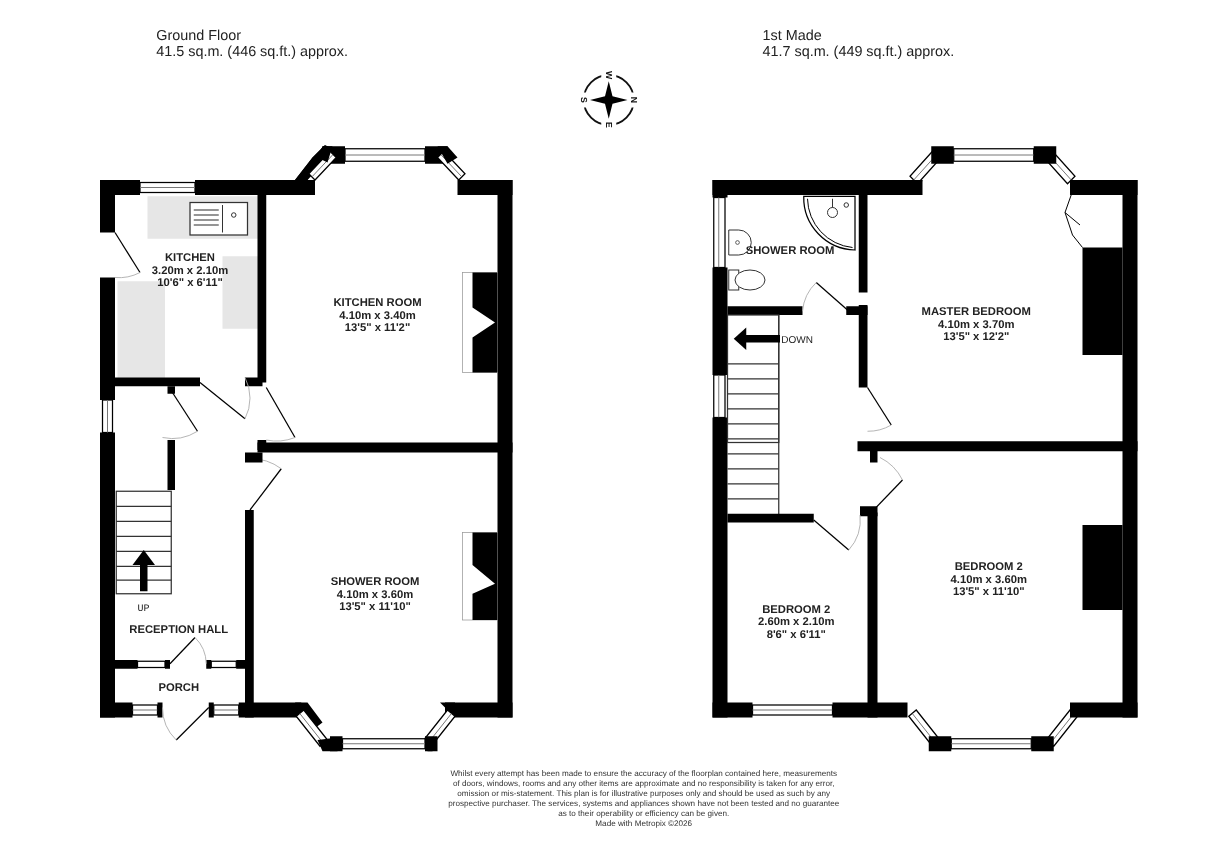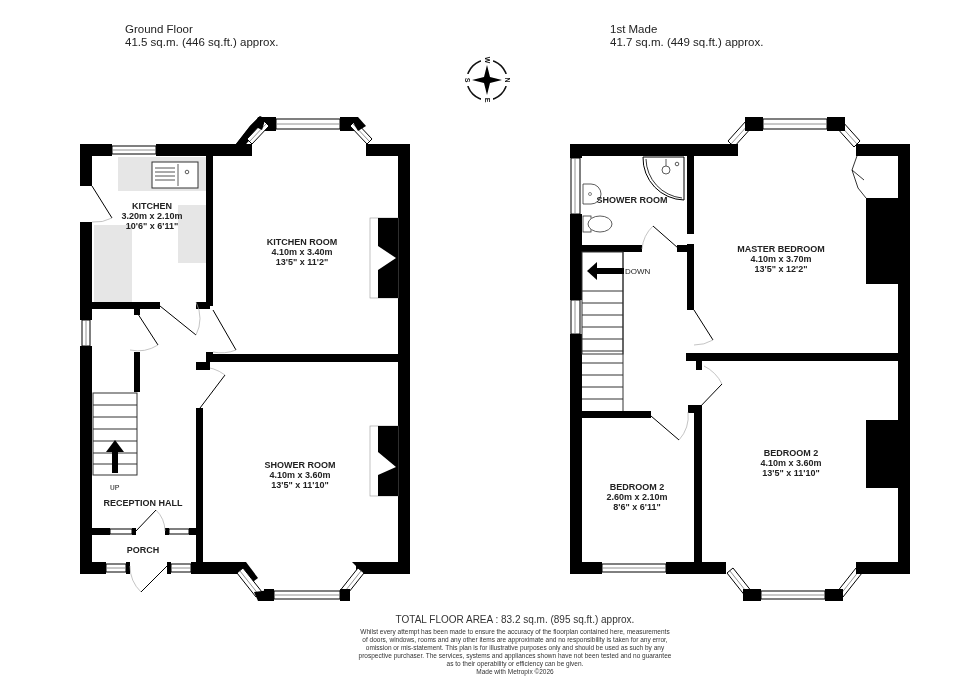--- a/index.html
+++ b/index.html
@@ -336,21 +336,20 @@
   <div class="dim">13'5"  x 11'10"</div>
 </div>
 <div class="room-label" style="left:637px; top:482px;">
   <div class="name">BEDROOM 2</div>
   <div class="dim">2.60m  x 2.10m</div>
   <div class="dim">8'6"  x 6'11"</div>
 </div>
 <div class="small-label" style="left:625px; top:267px;">DOWN</div>
 
 <div class="footer">
-  <div class="total">TOTAL FLOOR AREA : 83.2 sq.m. (895 sq.ft.) approx.</div>
   <div class="disclaimer">
     <div>Whilst every attempt has been made to ensure the accuracy of the floorplan contained here, measurements</div>
     <div>of doors, windows, rooms and any other items are approximate and no responsibility is taken for any error,</div>
     <div>omission or mis-statement. This plan is for illustrative purposes only and should be used as such by any</div>
     <div>prospective purchaser. The services, systems and appliances shown have not been tested and no guarantee</div>
     <div>as to their operability or efficiency can be given.</div>
     <div>Made with Metropix ©2026</div>
   </div>
 </div>
 

